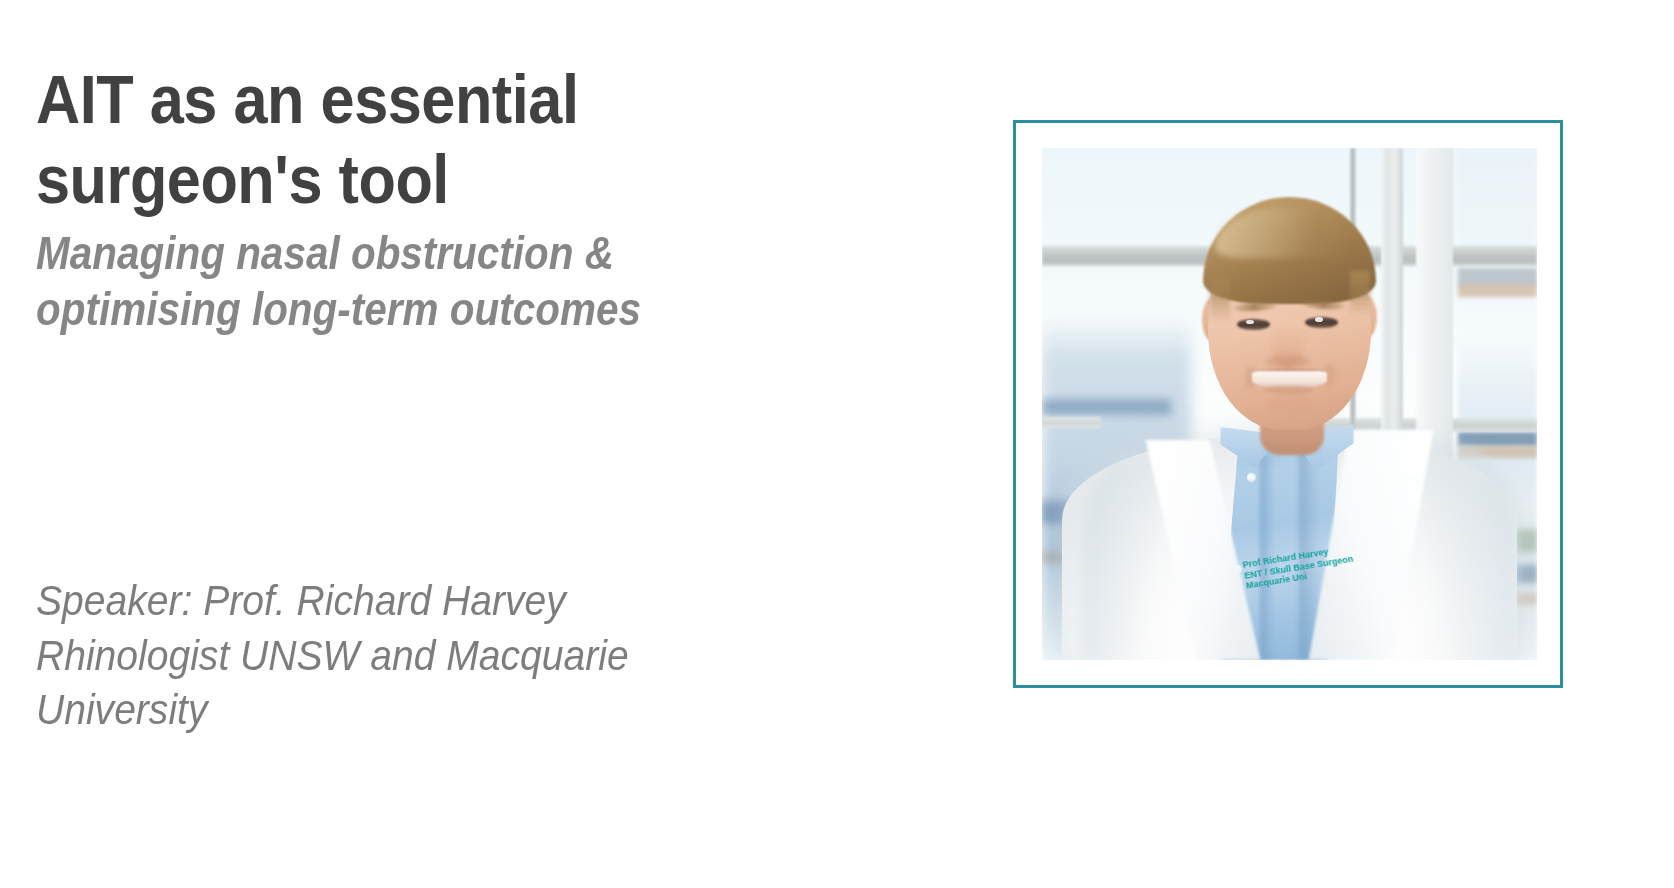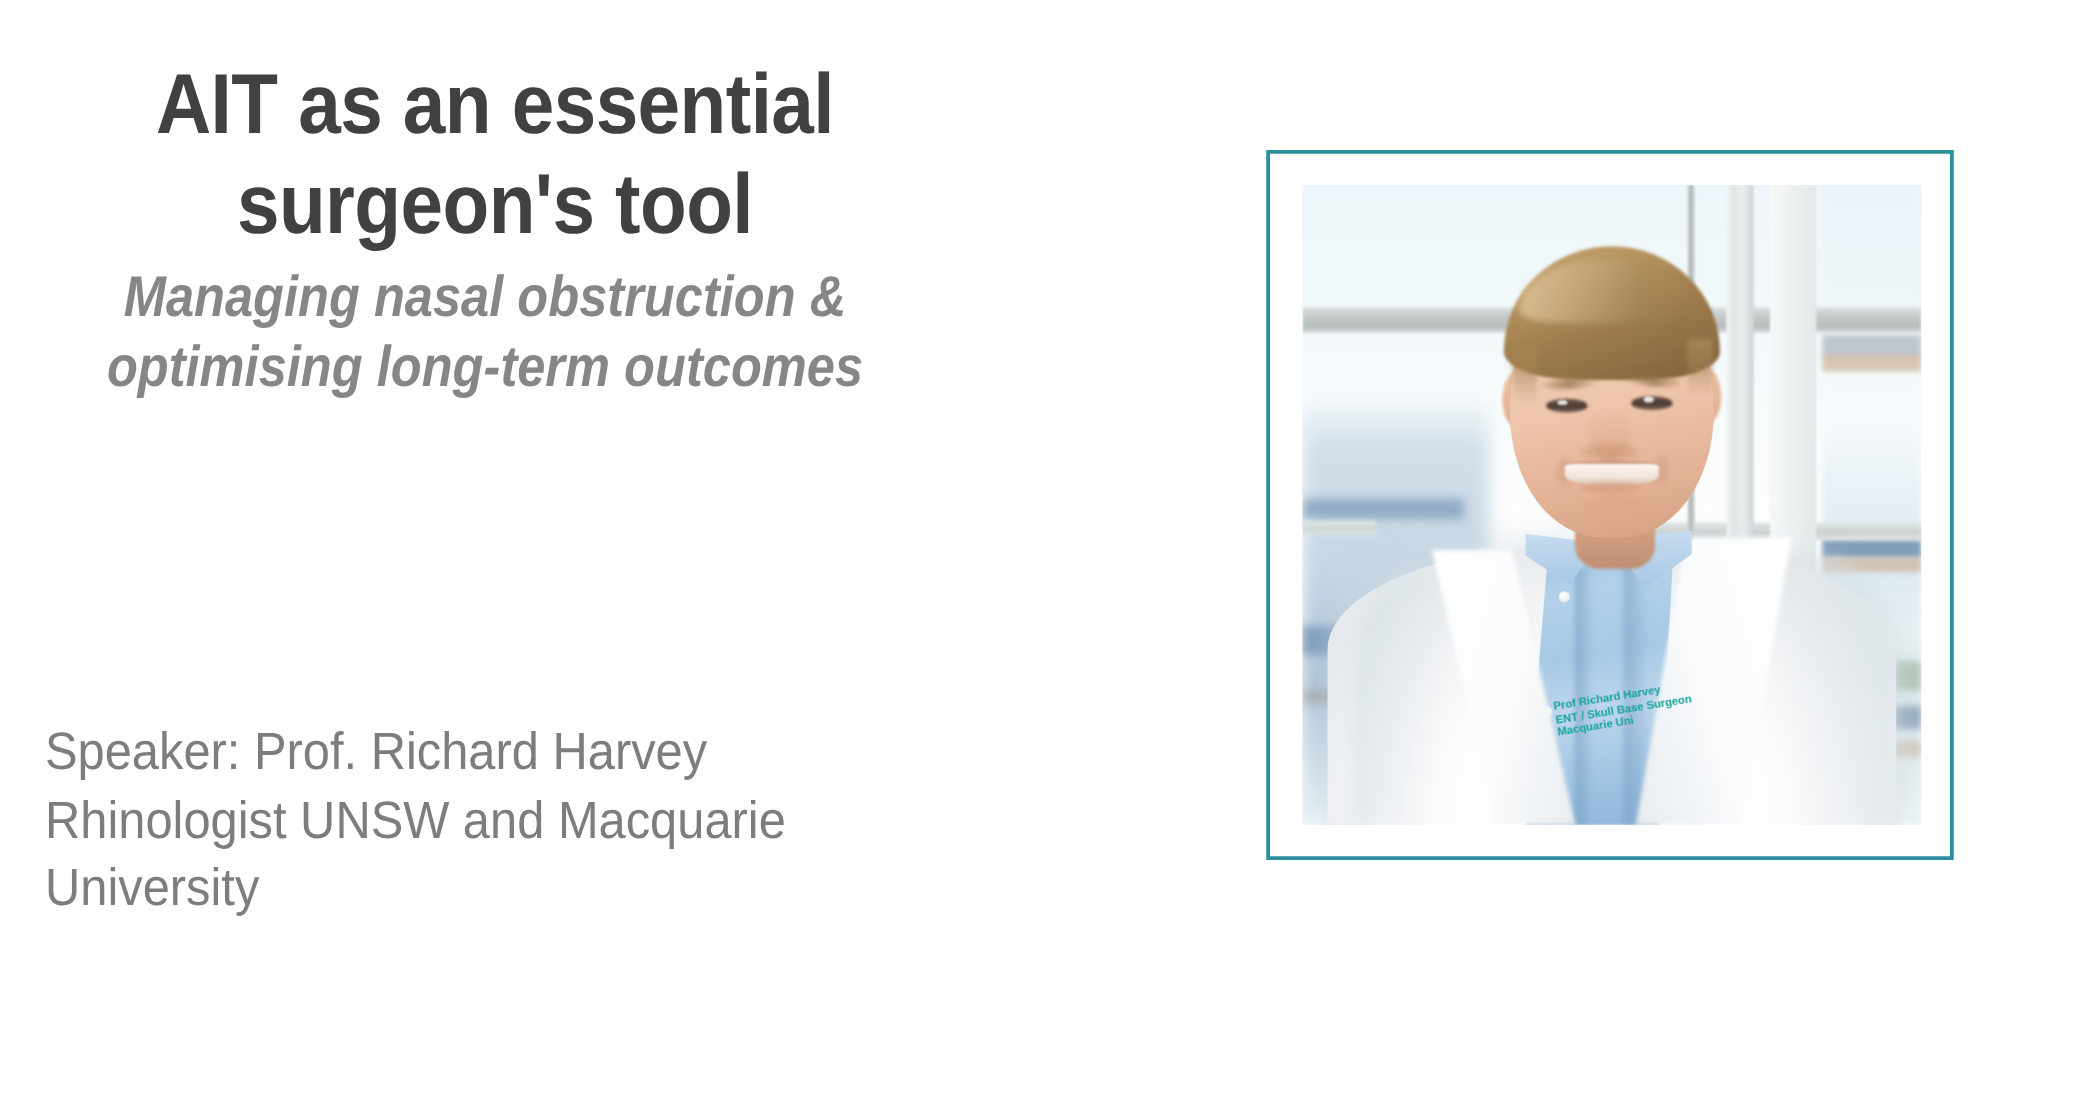--- a/index.html
+++ b/index.html
@@ -19,23 +19,22 @@
     position: relative;
     width: 1674px;
     height: 888px;
     background: #ffffff;
   }
 
   
   .text-col {
     position: absolute;
     left: 36px;
-    top: 44px;
+    top: 60px;
     width: 800px;
-    text-align: center;
   }
 
   .slide-title {
     font-family: "Liberation Sans Narrow", "Liberation Sans", sans-serif;
     font-size: 68px;
     font-weight: 700;
     line-height: 1.17;
     letter-spacing: -0.5px;
     color: #414141;
     margin: 0;
@@ -55,20 +54,21 @@
     transform: scaleX(0.88);
     transform-origin: left center;
     white-space: pre-line;
   }
 
   .speaker-block {
     position: absolute;
     left: 36px;
     top: 574px;
     width: 800px;
+    font-style: italic;
   }
 
   .speaker-line {
     font-family: "Liberation Sans Narrow", "Liberation Sans", sans-serif;
     font-size: 42px;
     font-weight: 400;
     line-height: 1.30;
     color: #7d7d7d;
     margin: 0;
     transform: scaleX(0.93);

